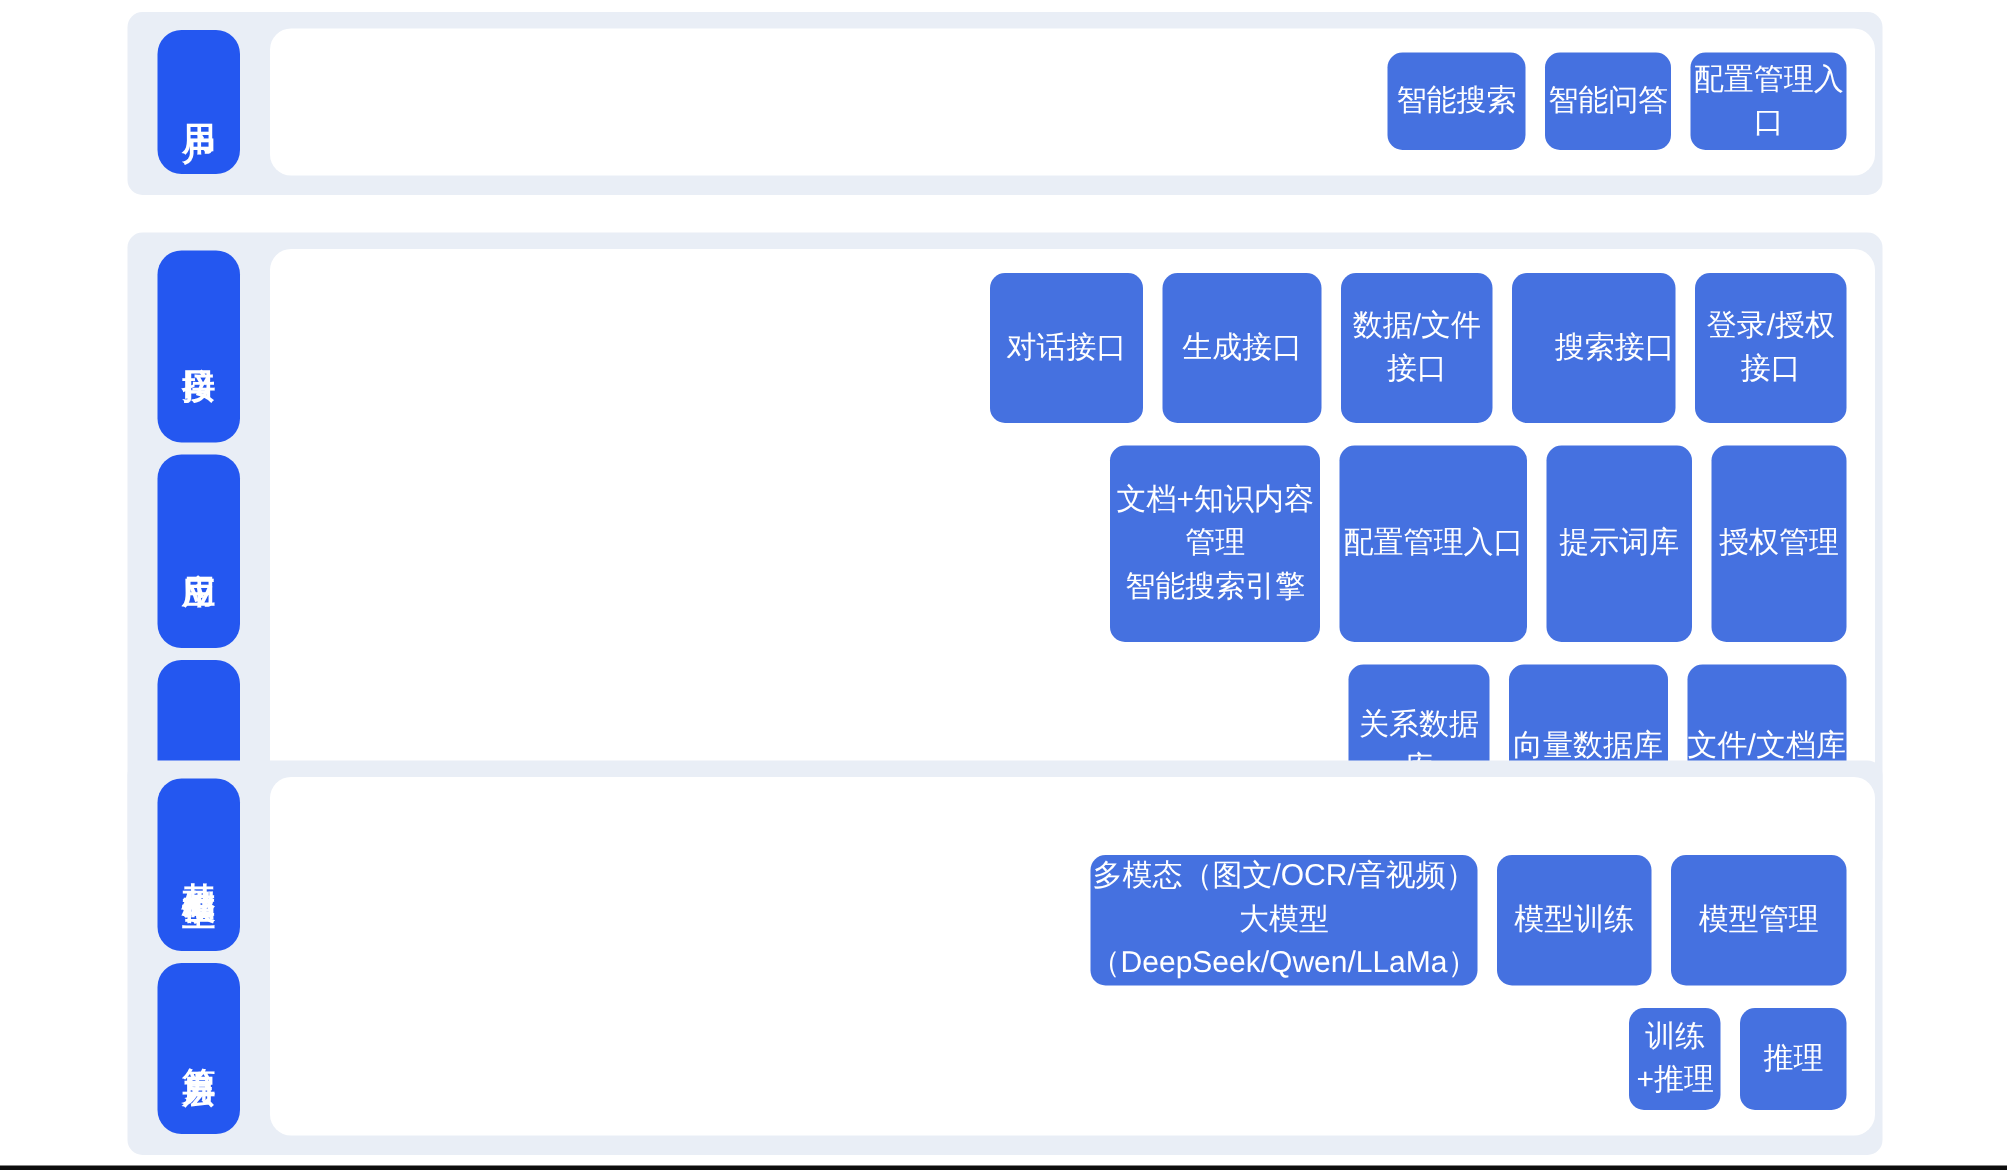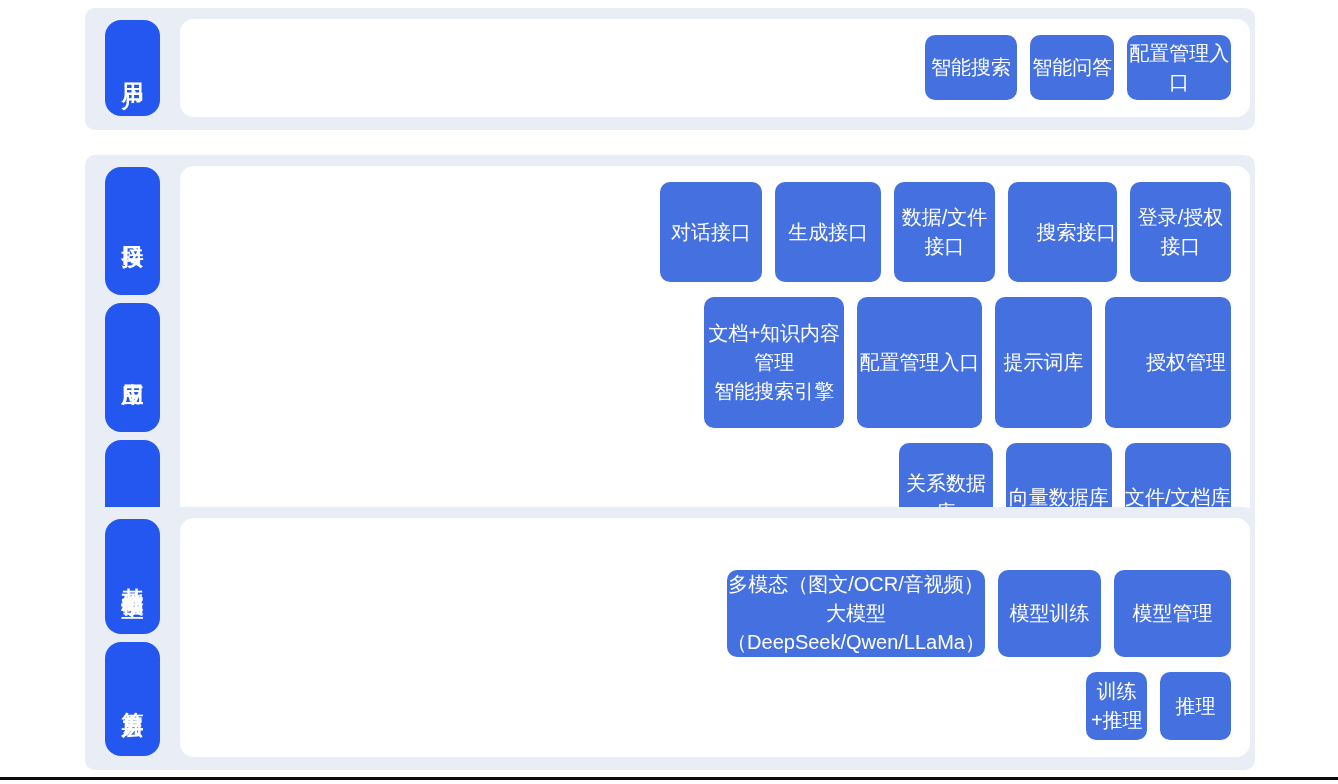--- a/index.html
+++ b/index.html
@@ -78,21 +78,21 @@
         <div class="blk" style="flex:209 1 0;">生成接口</div>
         <div class="blk" style="flex:199 1 0;">数据/文件接口</div>
         <div class="blk" style="flex:160 1 0;padding-left:28px;">搜索接口</div>
         <div class="blk" style="flex:199 1 0;">登录/授权接口</div>
       </div>
       <div class="row f92">
         <div class="blk" style="flex:300 1 0;">文档+知识内容管理
 智能搜索引擎</div>
         <div class="blk" style="flex:268 1 0;">配置管理入口</div>
         <div class="blk" style="flex:208 1 0;">提示词库</div>
-        <div class="blk" style="flex:193 1 0;padding-left:36px;">授权管理</div>
+        <div class="blk" style="flex:193 1 0;">授权管理</div>
       </div>
       <div class="row f76">
         <div class="blk" style="flex:300 1 0;">关系数据库</div>
         <div class="blk" style="flex:341 1 0;">向量数据库</div>
         <div class="blk" style="flex:342 1 0;">文件/文档库</div>
       </div>
     </div>
   </div>
 
   <div class="section s3">

